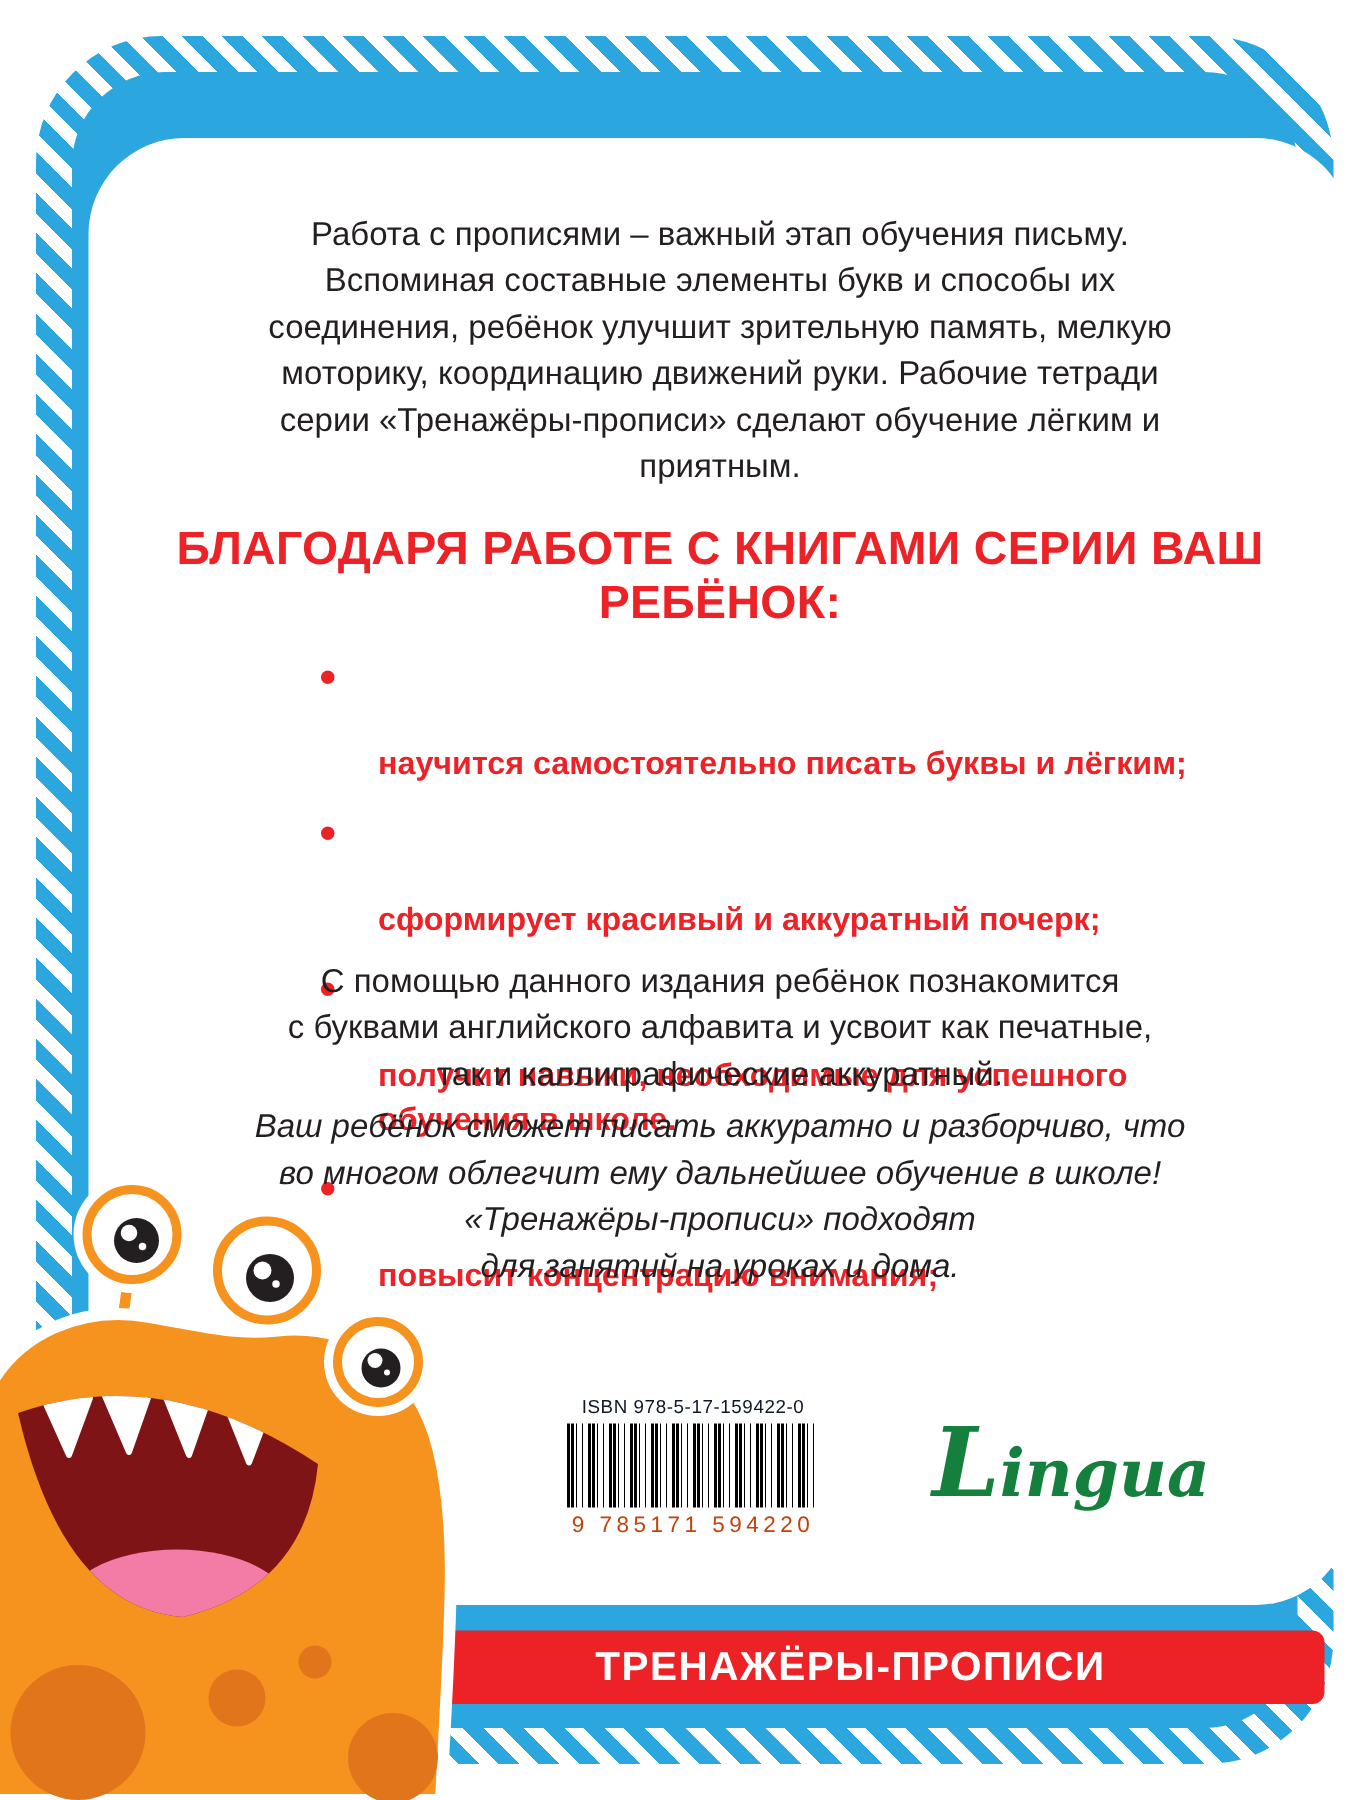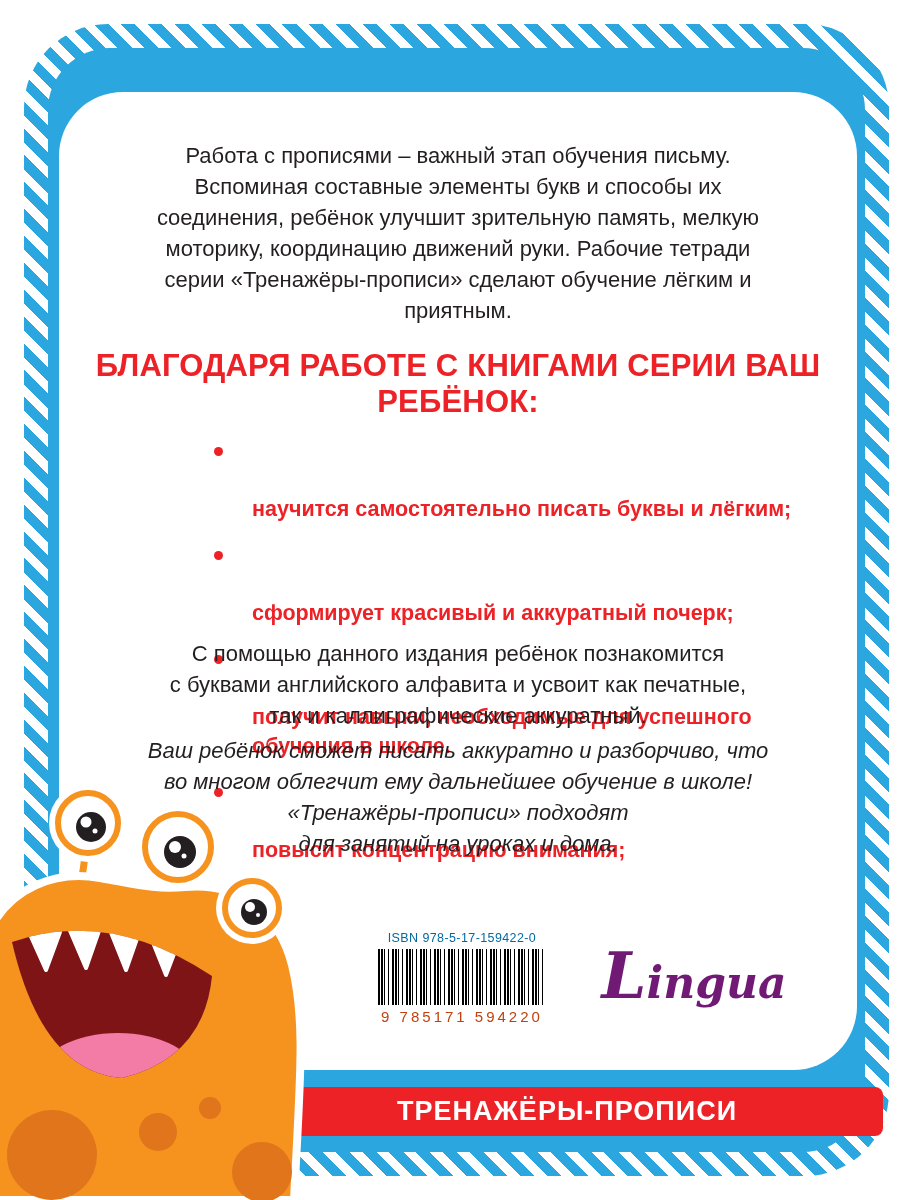--- a/index.html
+++ b/index.html
@@ -10,21 +10,21 @@
   
   .stripe-frame {
     position:absolute; inset:24px; border-radius:84px;
     background:repeating-linear-gradient(45deg, #ffffff 0 9px, #2BA6DF 9px 19px);
   }
   .blue-panel {
     position:absolute; inset:48px; border-radius:62px; background:#2BA6DF;
   }
   .card {
     position:absolute; left:59px; top:92px; width:798px; height:978px;
-    background:#ffffff; border-radius:64px;
+    background:#ffffff; border-radius:64px;padding-left:44px;
   }
   .intro, .outro1, .outro2 {
     position:absolute; left:48px; right:48px; text-align:center;
     font-size:22px; line-height:31px; color:#231F20; white-space:pre-line;
   }
   .intro  { top:48px; }
   .outro1 { top:546px; }
   .outro2 { top:643px;font-style:italic; }
   .heading {
     position:absolute; top:256px; left:30px; right:30px; text-align:center;
@@ -42,35 +42,35 @@
   }
   .dot {
     position:absolute; left:0; top:10px; width:9px; height:9px;
     border-radius:50%; background:#EC2227;
   }
   .barcode-box {
     position:absolute; left:308px; top:833px; width:190px; height:116px;
     background:#ffffff; border-radius:10px; text-align:center; padding-top:6px;
     box-sizing:border-box;
   }
-  .isbn { font-size:12.5px; color:#0369a1; letter-spacing:0.4px; }
+  .isbn { font-size:12.5px; color:#0f172a; letter-spacing:0.4px; }
   .bars {
     margin:4px auto 3px auto; width:168px; height:56px;
     background:repeating-linear-gradient(90deg,
       #000 0 2px, #fff 2px 3px, #000 3px 5px, #fff 5px 6px,
       #000 6px 7px, #fff 7px 10px, #000 10px 11px, #fff 11px 14px);
   }
   .barcode-number {
     font-size:15px; color:#c2410c; letter-spacing:3px;
     font-family:Liberation Sans, sans-serif;
   }
   .lingua {
-    position:absolute; left:520px; top:846px; width:230px; text-align:center;
+    position:absolute; left:540px; top:846px; width:230px; text-align:center;
     font-family:"DejaVu Serif", serif; font-style:italic; font-weight:bold;
-    color:#701a75; font-size:44px; line-height:1.2;
+    color:#15803d; font-size:44px; line-height:1.2;
   }
   .lingua::first-letter { font-size:64px; }
   .banner {
     position:absolute; left:251px; top:1087px; right:30px; height:49px;
     background:#EC2227; border-radius:8px; z-index:5;
     display:flex; align-items:center; justify-content:center;
   }
   .banner-label {
     color:#ffffff; font-weight:bold; font-size:27px; letter-spacing:1px;
   }

